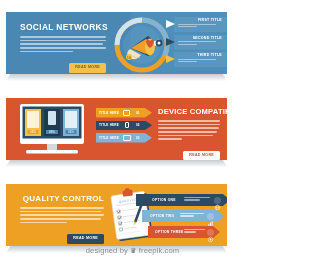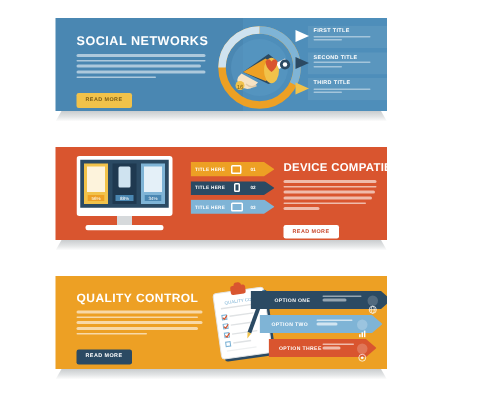--- a/index.html
+++ b/index.html
@@ -17,22 +17,23 @@
   .stage {
     position: absolute;
     left: 0; top: 0;
     width: 265px; height: 265px;
     background: #ffffff;
   }
 
   
   .banner-wrap {
     position: absolute;
-    left: 37px;
+    left: 6px;
     width: 196px;
+    text-align: right;
   }
   .banner {
     position: relative;
     width: 221px;
     height: 62px;
     overflow: hidden;
     box-sizing: border-box;
   }
   .banner-shadow {
     position: absolute;
@@ -529,14 +530,19 @@
                 <circle cx="5" cy="5" r="1.3" fill="#ffffff"></circle>
               </svg>
           </div>
         </div>
 
       </div>
     </div>
     <div class="banner-shadow"></div>
   </div>
 
+  <div class="footer">
+    <span>designed by</span>
+    <span class="crown">♛</span>
+    <span>freepik.com</span>
+  </div>
 
 </div>
 
 </body></html>

